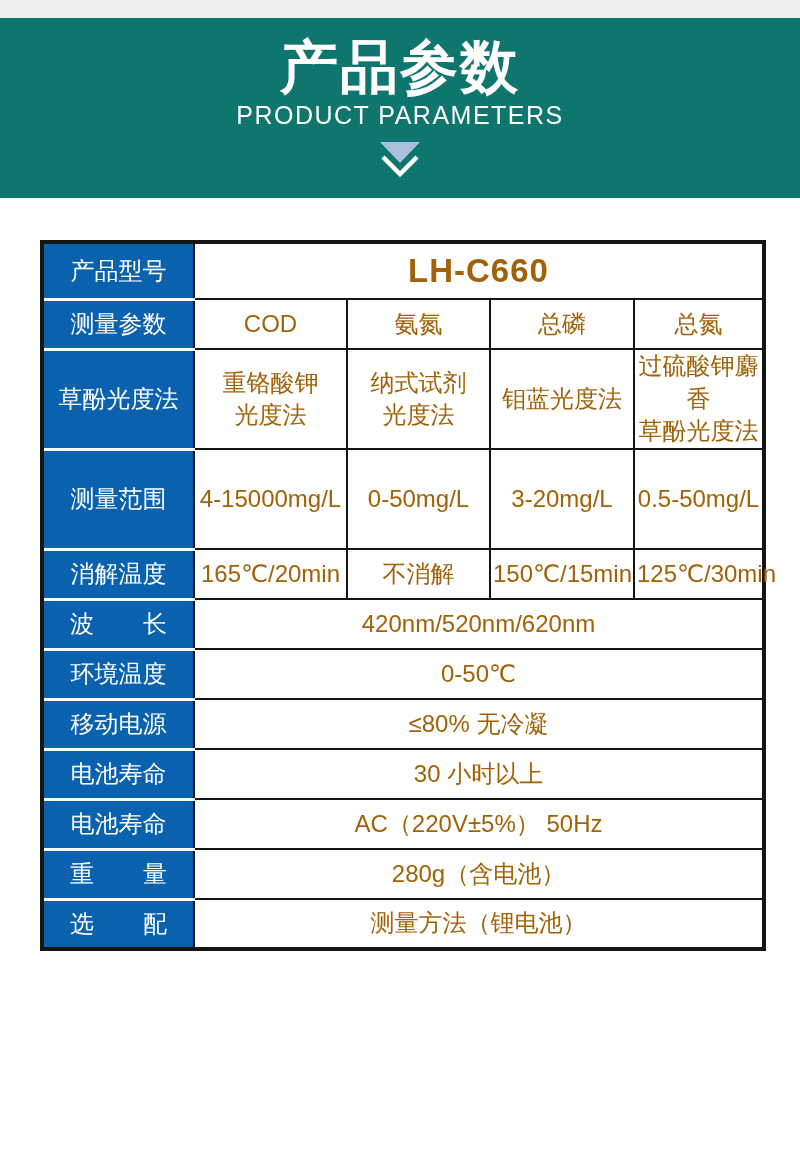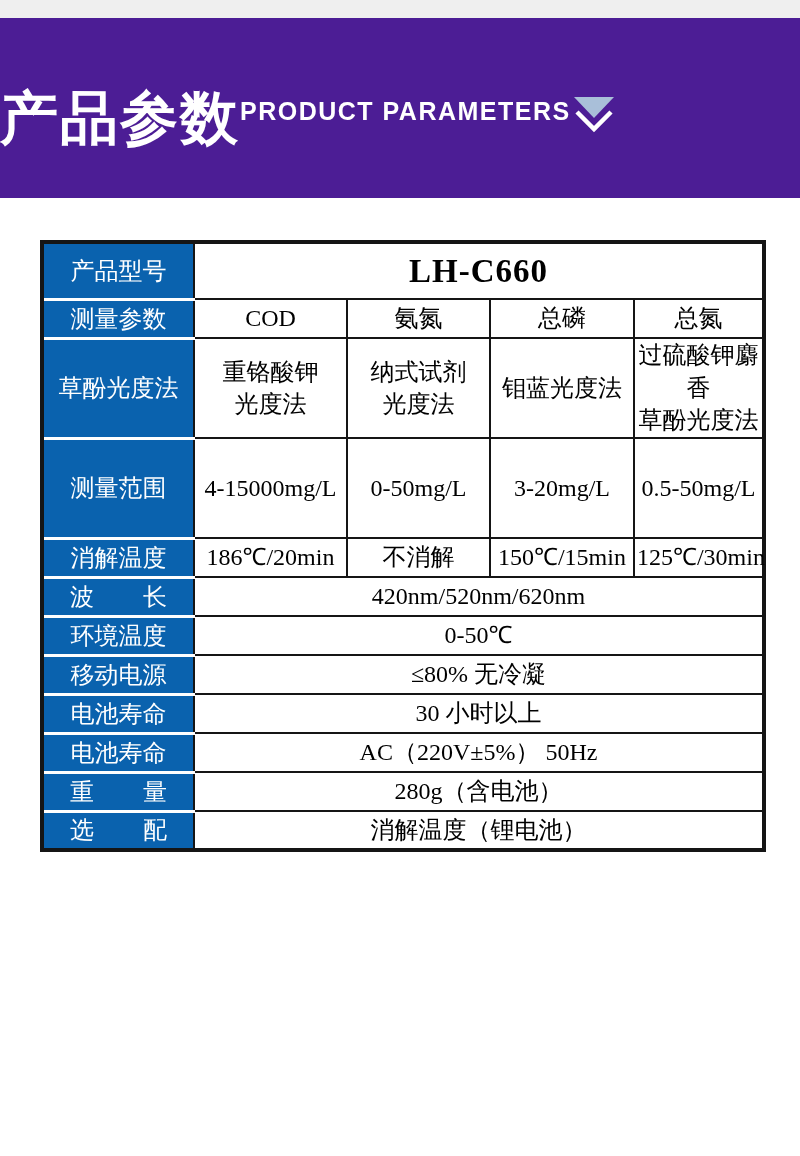--- a/index.html
+++ b/index.html
@@ -10,42 +10,42 @@
   }
   body { height: 1156px; overflow: hidden; }
 
   .top-strip {
     width: 800px; height: 18px;
     background: #EFEFEF;
   }
 
   .banner {
     width: 800px; height: 180px;
-    background: #4c1d95;
-    display: flex; flex-direction: row; align-items: center; text-align: center;
+    background: #0f766e;
+    display: flex; flex-direction: column; align-items: center; text-align: center;
   }
   .banner-title {
     margin-top: 20px;
     color: #ffffff;
     font-size: 58px;
     font-weight: bold;
     letter-spacing: 2px;
     line-height: 1;
   }
   .banner-subtitle {
     margin-top: 7px;
     color: #ffffff;
     font-size: 25px;
-    font-weight: bold;
+    font-weight: normal;
     letter-spacing: 1.5px;
     line-height: 1;
   }
   .chevron-wrap { margin-top: 12px; line-height: 0; }
 
-  .table-wrap { margin: 42px 0 0 40px; font-family: Liberation Serif, serif; }
+  .table-wrap { margin: 42px 0 0 40px; }
 
   table.spec-table {
     border-collapse: collapse;
     table-layout: fixed;
     width: 722px;
     border: 4px solid #151515;
   }
   .spec-table th {
     background: #0A62AE;
     color: #ffffff;
@@ -60,31 +60,31 @@
     padding: 0 6px;
   }
   .spec-table th.spread {
     text-align: justify;
     text-align-last: justify;
     -moz-text-align-last: justify;
     padding: 0 26px;
   }
   .spec-table td {
     background: #ffffff;
-    color: #000000;
+    color: #a16207;
     font-size: 24px;
     text-align: center;
     vertical-align: middle;
     border: 2px solid #151515;
     white-space: pre-line;
     line-height: 1.35;
     padding: 0 2px;
   }
   tr.r-model   { height: 57px; }
-  tr.r-normal  { height: 39px; }
+  tr.r-normal  { height: 50px; }
   tr.r-tall    { height: 100px; }
   td.model-value { font-size: 33px; font-weight: bold; letter-spacing: 1px; }
 </style>
 </head>
 <body>
 
 <div class="top-strip"></div>
 
 <div class="banner">
   <div class="banner-title">产品参数</div>
@@ -130,21 +130,21 @@
       </tr>
       <tr class="r-tall">
         <th>测量范围</th>
         <td>4-15000mg/L</td>
         <td>0-50mg/L</td>
         <td>3-20mg/L</td>
         <td>0.5-50mg/L</td>
       </tr>
       <tr class="r-normal">
         <th>消解温度</th>
-        <td>186℃/20min</td>
+        <td>165℃/20min</td>
         <td>不消解</td>
         <td>150℃/15min</td>
         <td>125℃/30min</td>
       </tr>
       <tr class="r-normal">
         <th class="spread">波 长</th>
         <td colspan="4">420nm/520nm/620nm</td>
       </tr>
       <tr class="r-normal">
         <th>环境温度</th>
@@ -161,17 +161,17 @@
       <tr class="r-normal">
         <th>电池寿命</th>
         <td colspan="4">AC（220V±5%） 50Hz</td>
       </tr>
       <tr class="r-normal">
         <th class="spread">重 量</th>
         <td colspan="4">280g（含电池）</td>
       </tr>
       <tr class="r-normal">
         <th class="spread">选 配</th>
-        <td colspan="4">消解温度（锂电池）</td>
+        <td colspan="4">测量方法（锂电池）</td>
       </tr>
     </tbody>
   </table>
 </div>
 
 </body></html>

